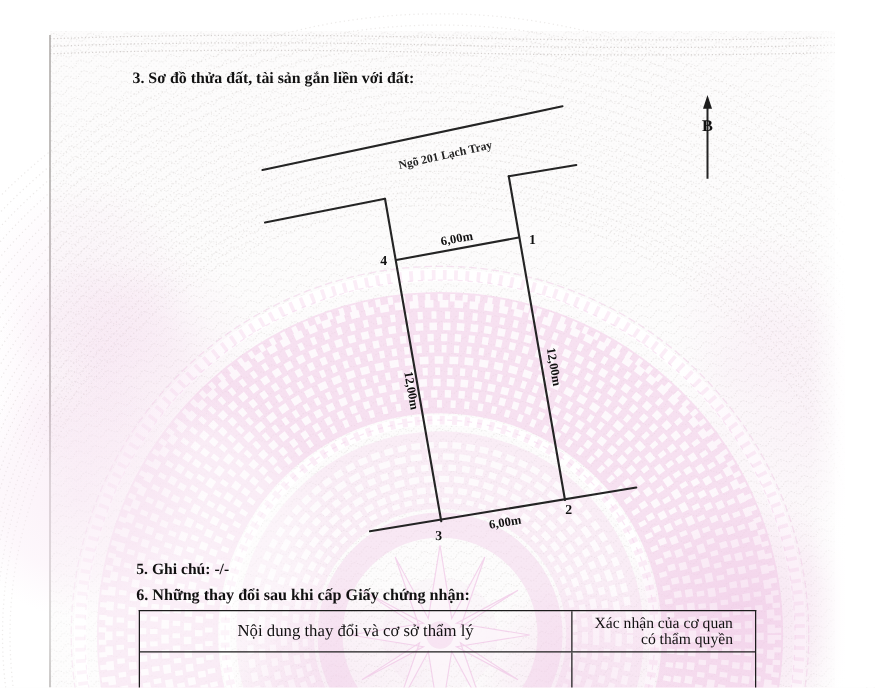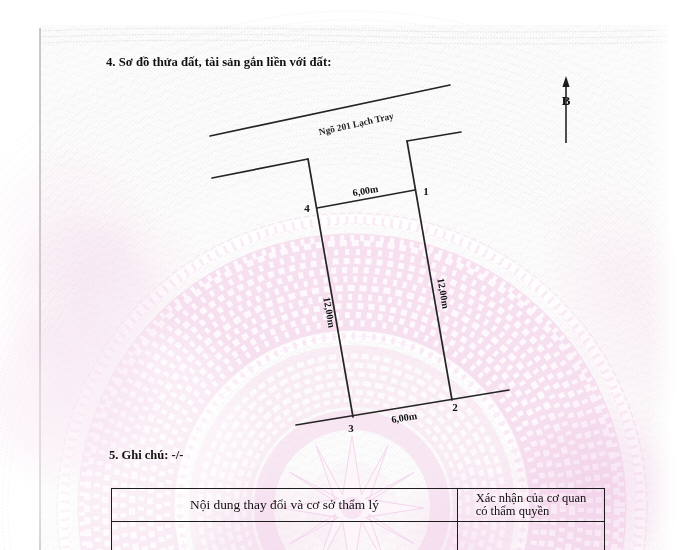--- a/index.html
+++ b/index.html
@@ -172,32 +172,33 @@
 
   <text x="307" y="212" text-anchor="middle" font-family="Liberation Serif,serif" font-size="11" font-weight="bold" fill="#111">4</text>
 
   <text x="426" y="195" text-anchor="middle" font-family="Liberation Serif,serif" font-size="11" font-weight="bold" fill="#111">1</text>
 
   <text x="351" y="432" text-anchor="middle" font-family="Liberation Serif,serif" font-size="11" font-weight="bold" fill="#111">3</text>
 
   <text x="455" y="411" text-anchor="middle" font-family="Liberation Serif,serif" font-size="11" font-weight="bold" fill="#111">2</text>
 </svg>
 
-<div class="abs b" style="left:106px;top:55px;font-size:12.7px;">4. Sơ đồ thửa đất, tài sản gắn liền với đất:</div>
+<div class="abs b" style="left:106px;top:55px;font-size:12.7px;">3. Sơ đồ thửa đất, tài sản gắn liền với đất:</div>
 
 <div class="abs b" style="left:109px;top:448px;font-size:12.5px;text-align:right;">5. Ghi chú: -/-</div>
 
+<div class="abs b" style="left:109px;top:469px;font-size:12.9px;">6. Những thay đổi sau khi cấp Giấy chứng nhận:</div>
 
 <div class="abs" style="left:111px;top:488px;width:492px;height:62px;border-top:1.4px solid #1c1c1c;border-left:1.4px solid #1c1c1c;border-right:1.4px solid #1c1c1c;">
 
   <div style="display:flex;height:32px;border-bottom:1.4px solid #1c1c1c;">
 
     <div style="width:345px;border-right:1.4px solid #1c1c1c;display:flex;align-items:center;justify-content:center;font-size:13.4px;">Nội dung thay đổi và cơ sở thẩm lý</div>
 
-    <div style="flex:1;display:flex;align-items:center;justify-content:center;text-align:left;font-size:12.5px;line-height:13.5px;">Xác nhận của cơ quan<br>có thẩm quyền</div>
+    <div style="flex:1;display:flex;align-items:center;justify-content:center;text-align:right;font-size:12.5px;line-height:13.5px;">Xác nhận của cơ quan<br>có thẩm quyền</div>
   </div>
 
   <div style="display:flex;height:30px;">
     <div style="width:345px;border-right:1.4px solid #1c1c1c;"></div>
     <div style="flex:1;"></div>
   </div>
 </div>
 
 </div>
 

